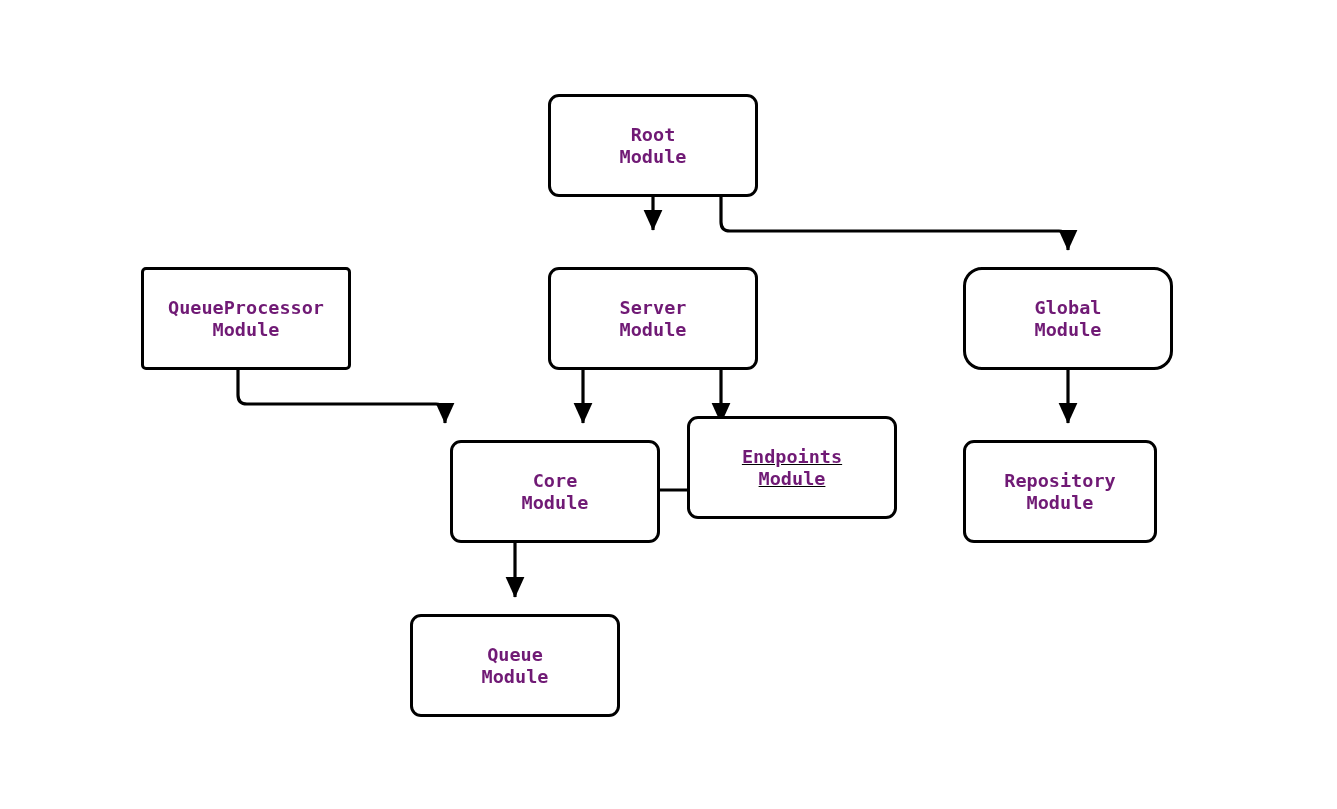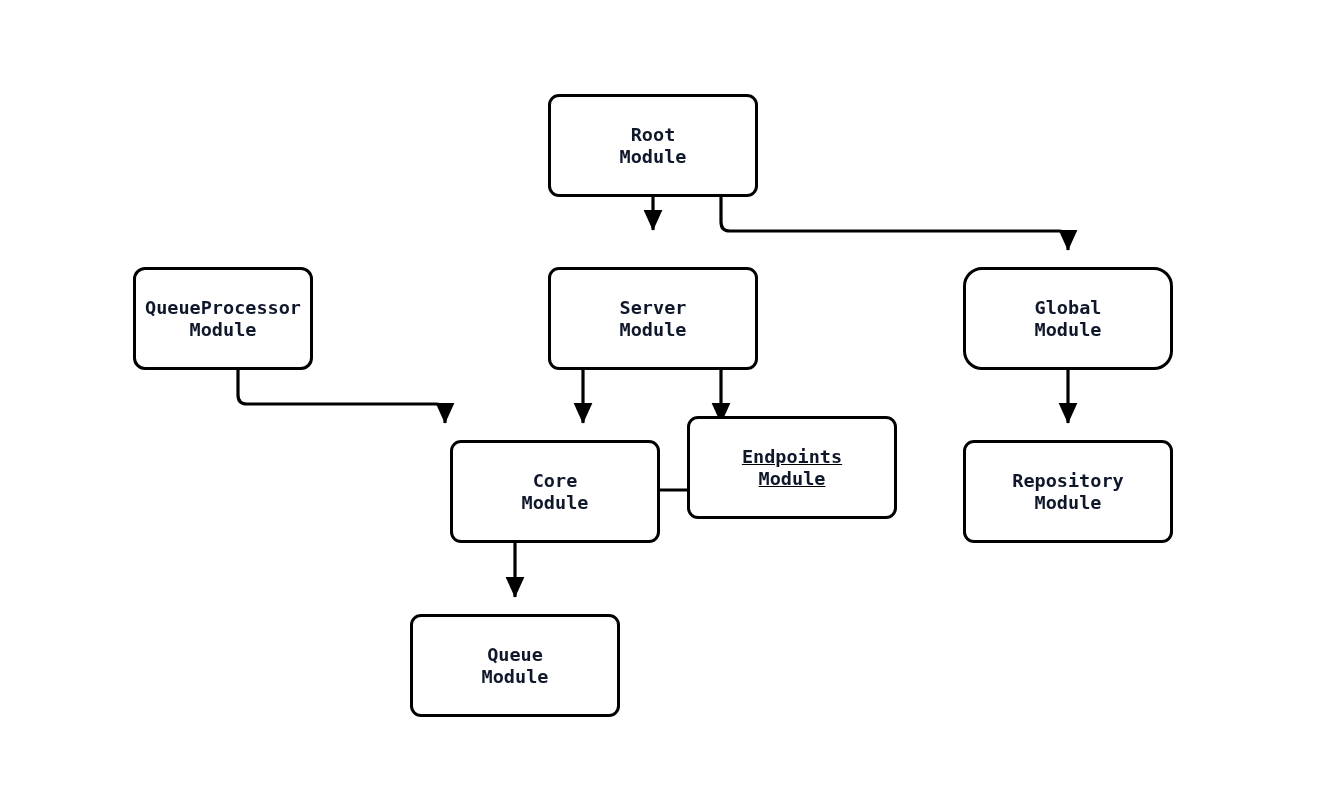--- a/index.html
+++ b/index.html
@@ -35,21 +35,21 @@
     display: flex;
     flex-direction: column;
     align-items: center;
     justify-content: center;
   }
   .node-line {
     font-family: "DejaVu Sans Mono", "Liberation Mono", monospace;
     font-size: 18.5px;
     font-weight: bold;
     line-height: 22px;
-    color: #0f172a;
+    color: #701a75;
     white-space: pre;
     letter-spacing: 0px;
   }
 </style>
 </head>
 <body>
 
 <div id="diagram-root">
 
   <svg id="edge-layer" width="1337" height="809" viewBox="0 0 1337 809" xmlns="http://www.w3.org/2000/svg">
@@ -68,21 +68,21 @@
         <path d="M 1068 370 L 1068 423" fill="none" stroke="#000000" stroke-width="3.2" stroke-linecap="butt" stroke-linejoin="round" marker-end="url(#arrowhead)"></path>
         <path d="M 515 543 L 515 597" fill="none" stroke="#000000" stroke-width="3.2" stroke-linecap="butt" stroke-linejoin="round" marker-end="url(#arrowhead)"></path>
       </g>
   </svg>
 
   <div class="node" style="left: 548px; top: 94px; width: 210px; height: 103px; border-width: 3.2px; border-color: rgb(0, 0, 0); border-radius: 11px; background: rgb(255, 255, 255);">
     <span class="node-line">Root</span>
     <span class="node-line">Module</span>
   </div>
 
-  <div class="node" style="left: 133px; top: 267px; width: 180px; height: 103px; border-width: 3.2px; border-color: rgb(0, 0, 0); border-radius: 12px; background: rgb(255, 255, 255);">
+  <div class="node" style="left: 141px; top: 267px; width: 210px; height: 103px; border-width: 3.2px; border-color: rgb(0, 0, 0); border-radius: 5px; background: rgb(255, 255, 255);">
     <span class="node-line">QueueProcessor</span>
     <span class="node-line">Module</span>
   </div>
 
   <div class="node" style="left: 548px; top: 267px; width: 210px; height: 103px; border-width: 3.2px; border-color: rgb(0, 0, 0); border-radius: 11px; background: rgb(255, 255, 255);">
     <span class="node-line">Server</span>
     <span class="node-line">Module</span>
   </div>
 
   <div class="node" style="left: 963px; top: 267px; width: 210px; height: 103px; border-width: 3.2px; border-color: rgb(0, 0, 0); border-radius: 19px; background: rgb(255, 255, 255);">
@@ -93,21 +93,21 @@
   <div class="node" style="left: 410px; top: 440px; width: 210px; height: 103px; border-width: 3.2px; border-color: rgb(0, 0, 0); border-radius: 11px; background: rgb(255, 255, 255); margin-left: 40px;">
     <span class="node-line">Core</span>
     <span class="node-line">Module</span>
   </div>
 
   <div class="node" style="left: 687px; top: 416px; width: 210px; height: 103px; border-width: 3.2px; border-color: rgb(0, 0, 0); border-radius: 11px; background: rgb(255, 255, 255); text-decoration: underline;">
     <span class="node-line">Endpoints</span>
     <span class="node-line">Module</span>
   </div>
 
-  <div class="node" style="left: 963px; top: 440px; width: 210px; height: 103px; border-width: 3.2px; border-color: rgb(0, 0, 0); border-radius: 11px; background: rgb(255, 255, 255);">
+  <div class="node" style="left: 963px; top: 440px; width: 194px; height: 103px; border-width: 3.2px; border-color: rgb(0, 0, 0); border-radius: 11px; background: rgb(255, 255, 255);">
     <span class="node-line">Repository</span>
     <span class="node-line">Module</span>
   </div>
 
   <div class="node" style="left: 410px; top: 614px; width: 210px; height: 103px; border-width: 3.2px; border-color: rgb(0, 0, 0); border-radius: 11px; background: rgb(255, 255, 255);">
     <span class="node-line">Queue</span>
     <span class="node-line">Module</span>
   </div>
 
 </div>

